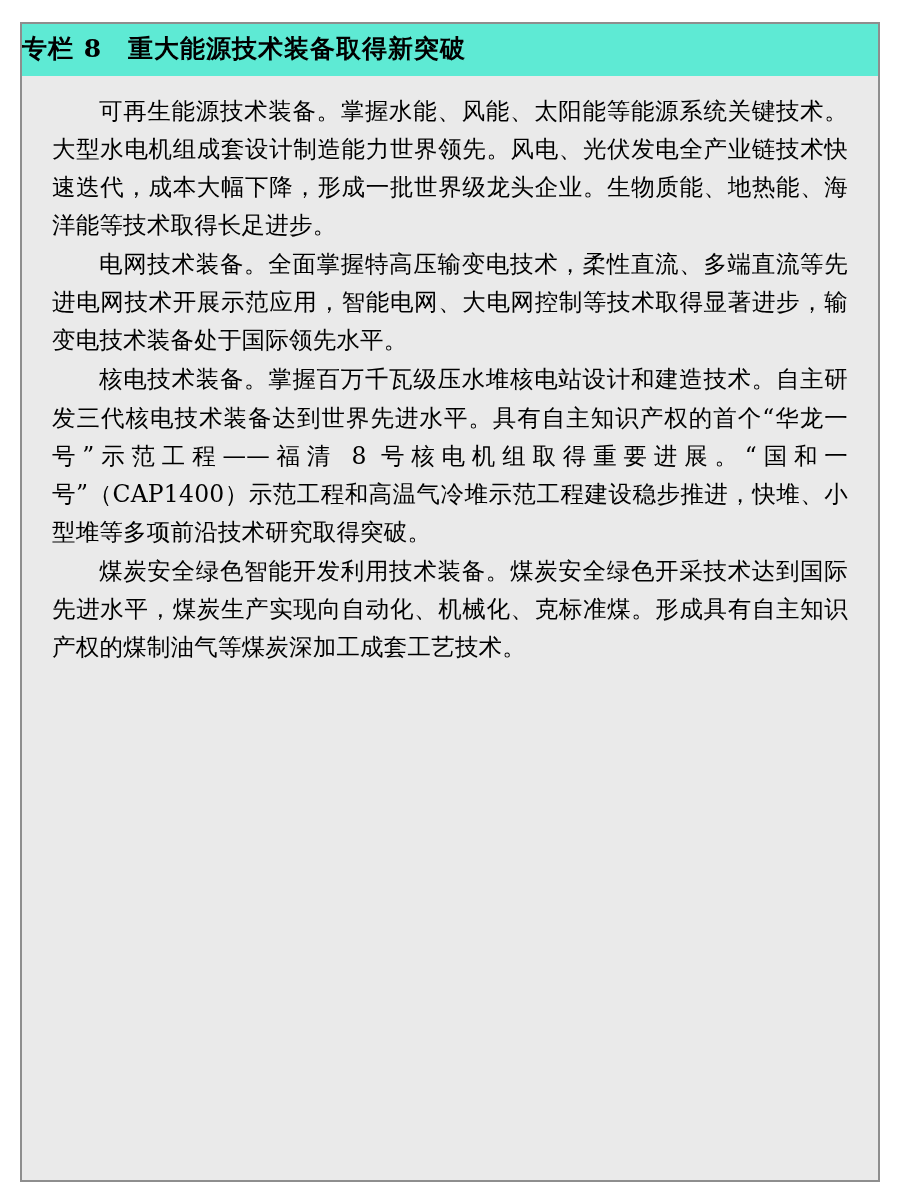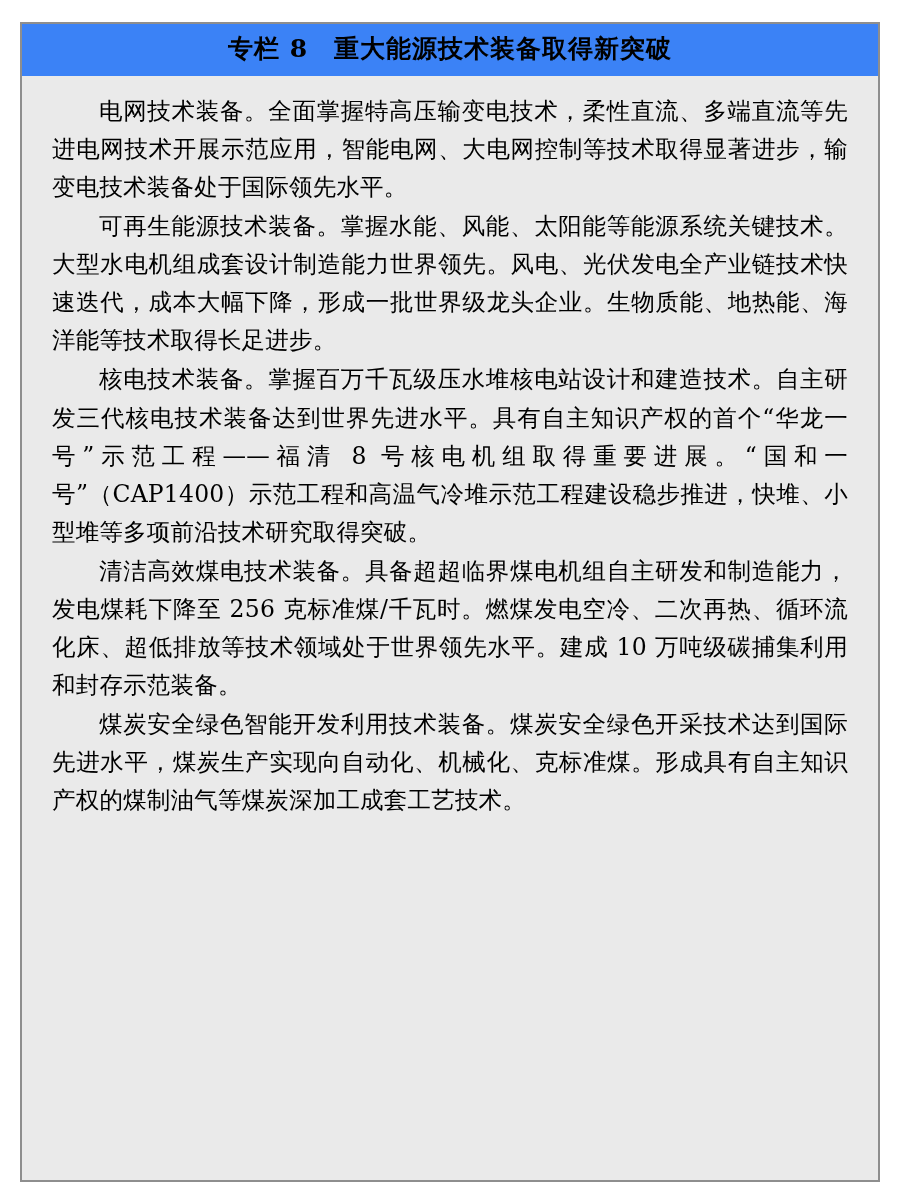--- a/index.html
+++ b/index.html
@@ -23,23 +23,23 @@
   .box {
     border: 2px solid #8e8e8e;
     background: #eaeaea;
     box-sizing: border-box;
     width: 860px;
     height: 1160px;
     display: flex;
     flex-direction: column;
   }
   .box-header {
-    background: #3b82f6;
+    background: #5eead4;
     color: #000000;
-    text-align: center;
+    text-align: left;
     font-size: 25px;
     font-weight: bold;
     letter-spacing: 1px;
     padding: 10px 0 12px 0;
     line-height: 1.2;
     flex: 0 0 auto;
   }
   .box-header .title-num {
     margin-right: 26px;
   }
@@ -60,20 +60,19 @@
 </style>
 </head>
 <body>
 
 <div class="page">
   <div class="box">
     <div class="box-header">
       <span class="title-num">专栏 8</span><span>重大能源技术装备取得新突破</span>
     </div>
     <div class="box-body">
+      <p class="para">可再生能源技术装备。掌握水能、风能、太阳能等能源系统关键技术。大型水电机组成套设计制造能力世界领先。风电、光伏发电全产业链技术快速迭代，成本大幅下降，形成一批世界级龙头企业。生物质能、地热能、海洋能等技术取得长足进步。</p>
       <p class="para">电网技术装备。全面掌握特高压输变电技术，柔性直流、多端直流等先进电网技术开展示范应用，智能电网、大电网控制等技术取得显著进步，输变电技术装备处于国际领先水平。</p>
-      <p class="para">可再生能源技术装备。掌握水能、风能、太阳能等能源系统关键技术。大型水电机组成套设计制造能力世界领先。风电、光伏发电全产业链技术快速迭代，成本大幅下降，形成一批世界级龙头企业。生物质能、地热能、海洋能等技术取得长足进步。</p>
       <p class="para">核电技术装备。掌握百万千瓦级压水堆核电站设计和建造技术。自主研发三代核电技术装备达到世界先进水平。具有自主知识产权的首个“华龙一号”示范工程——福清 8 号核电机组取得重要进展。“国和一号”（CAP1400）示范工程和高温气冷堆示范工程建设稳步推进，快堆、小型堆等多项前沿技术研究取得突破。</p>
-      <p class="para">清洁高效煤电技术装备。具备超超临界煤电机组自主研发和制造能力，发电煤耗下降至 256 克标准煤/千瓦时。燃煤发电空冷、二次再热、循环流化床、超低排放等技术领域处于世界领先水平。建成 10 万吨级碳捕集利用和封存示范装备。</p>
       <p class="para">煤炭安全绿色智能开发利用技术装备。煤炭安全绿色开采技术达到国际先进水平，煤炭生产实现向自动化、机械化、克标准煤。形成具有自主知识产权的煤制油气等煤炭深加工成套工艺技术。</p>
     </div>
   </div>
 </div>
 
 </body></html>

